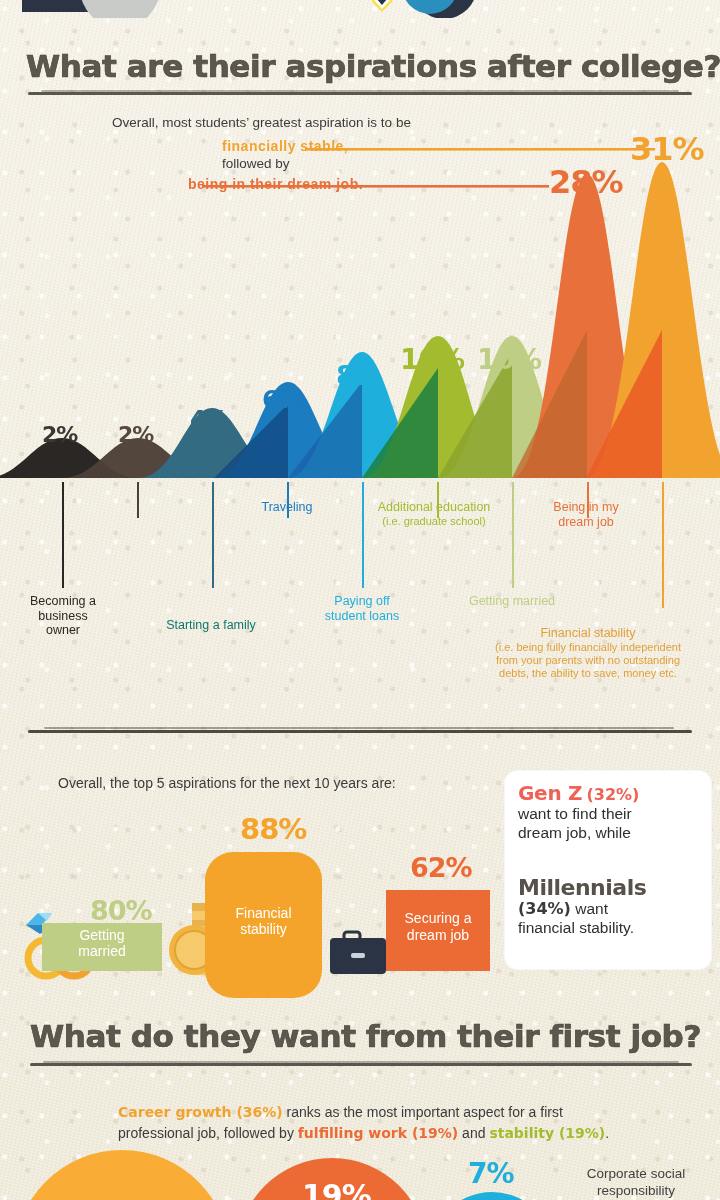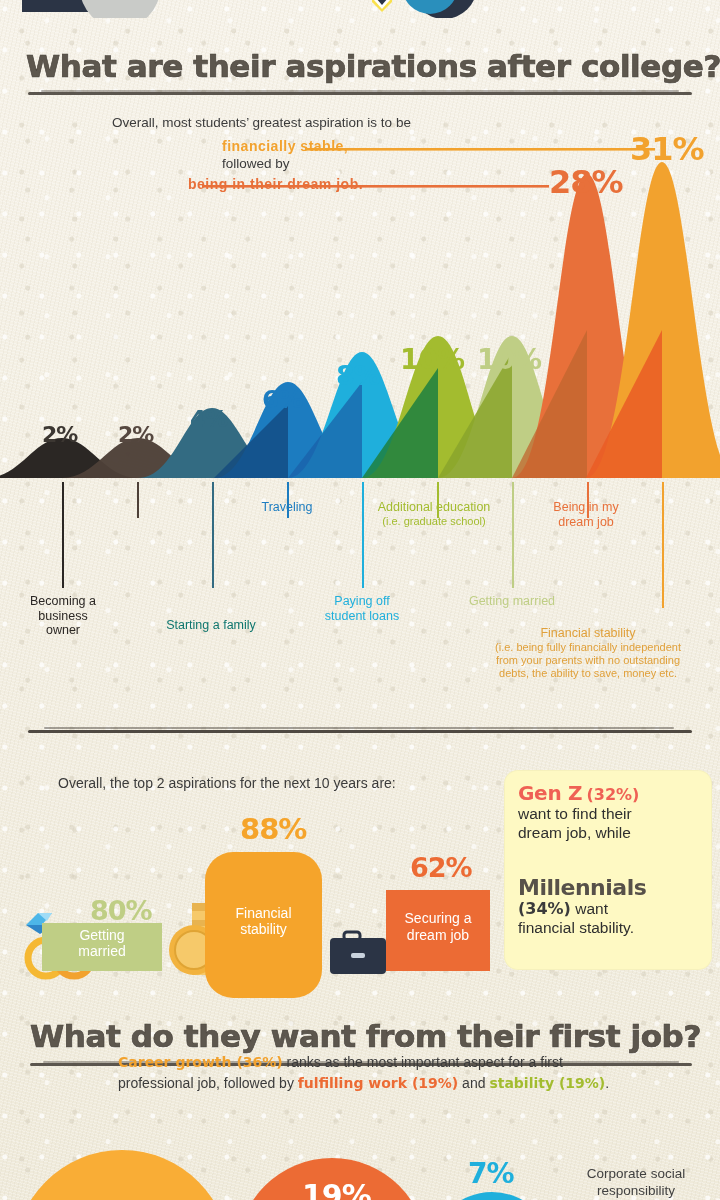--- a/index.html
+++ b/index.html
@@ -70,21 +70,21 @@
   .axlabel .sub{font-size:11px;line-height:13px;display:block;}
   .tick{position:absolute;width:2px;}
 
   
   .barbox{position:absolute;display:flex;align-items:center;justify-content:center;}
   .barlab{
     color:#fff;font-size:14px;line-height:16.5px;text-align:center;
     font-family:"Liberation Sans", sans-serif;padding-bottom:8px;width:100%;
   }
   .card{
-    position:absolute;background:#fef9c3;border-radius:14px;
+    position:absolute;background:#ffffff;border-radius:14px;
     box-shadow:inset 0 0 0 1px rgba(0,0,0,.03);
   }
   .card p{margin:0;font-size:15.5px;line-height:19px;color:#2f2f2f;
     font-family:"Liberation Sans", sans-serif;}
   .gen{font-family:"DejaVu Sans",sans-serif;font-weight:bold;font-size:20px;color:#ef6154;letter-spacing:-.3px;}
   .genp{font-family:"DejaVu Sans",sans-serif;font-weight:bold;font-size:16px;color:#ef6154;}
   .mil{font-family:"DejaVu Sans",sans-serif;font-weight:bold;font-size:22px;color:#575149;letter-spacing:-.5px;}
   .milp{font-family:"DejaVu Sans",sans-serif;font-weight:bold;font-size:16px;color:#3b3b3b;}
   b.hl{font-family:"DejaVu Sans",sans-serif;}
 </style>
@@ -250,21 +250,21 @@
     <span>student loans</span>
   </div>
   <div class="axlabel" style="left:444px;top:594px;width:136px;color:#bfce85;">
     <span>Getting married</span>
   </div>
   <div class="axlabel" style="left:452px;top:626px;width:272px;color:#e0a03a;">
     <span>Financial stability</span>
     <span class="sub">(i.e. being fully financially independent<br>from your parents with no outstanding<br>debts, the ability to save, money etc.</span>
   </div>
 
-  <div class="body-t" style="left:58px;top:775px;font-size:14px;">Overall, the top 2 aspirations for the next 10 years are:</div>
+  <div class="body-t" style="left:58px;top:775px;font-size:14px;">Overall, the top 5 aspirations for the next 10 years are:</div>
 
   <div class="barbox" style="left:42px;top:923px;width:120px;height:48px;background:#bfce85;">
     <div class="barlab">
       <span>Getting</span><br>
       <span>married</span>
     </div>
   </div>
   <div class="pct" style="left:90px;top:895px;font-size:27px;color:#bfce85;">80%</div>
 
   <div class="barbox" style="left:205px;top:852px;width:117px;height:146px;background:#f5a42b;border-radius:28px;">
@@ -294,21 +294,21 @@
       <span class="mil">Millennials</span><br>
       <span class="milp">(34%)</span>
       <span>want</span><br>
       <span>financial stability.</span>
     </p>
   </div>
 
   <div class="sectitle" style="left:30px;top:1018px;">What do they want from their first job?</div>
   <div class="rule" style="left:30px;top:1063px;width:662px;"></div>
 
-  <div class="body-t" style="left:118px;top:1052px;width:500px;font-size:14px;line-height:21px;">
+  <div class="body-t" style="left:118px;top:1102px;width:500px;font-size:14px;line-height:21px;">
     <b class="hl" style="color:#f2a22e;">Career growth (36%)</b><span> ranks as the most important aspect for a first</span><br>
     <span>professional job, followed by </span><b class="hl" style="color:#ec6b34;">fulfilling work (19%)</b><span> and </span><b class="hl" style="color:#a3bc2f;">stability (19%)</b><span>.</span>
   </div>
 
   <div class="pct" style="left:302px;top:1178px;font-size:30px;color:#fff;">19%</div>
   <div class="pct" style="left:468px;top:1157px;font-size:28px;color:#1fafdc;">7%</div>
   <div class="axlabel" style="left:556px;top:1165px;width:160px;color:#404040;font-size:13.5px;line-height:17px;">
     <span>Corporate social</span><br>
     <span>responsibility</span>
   </div>

